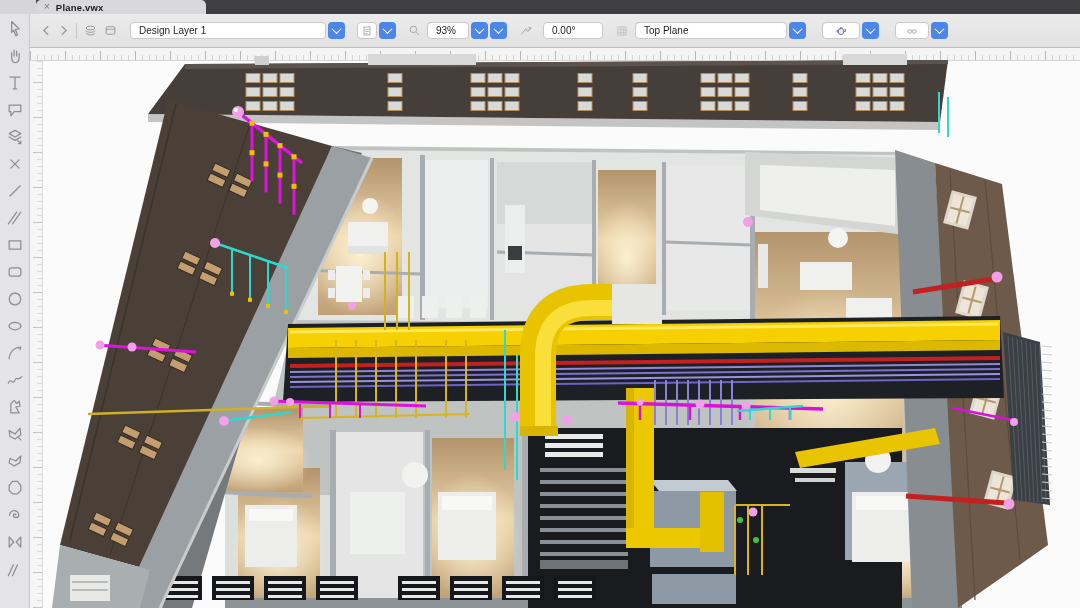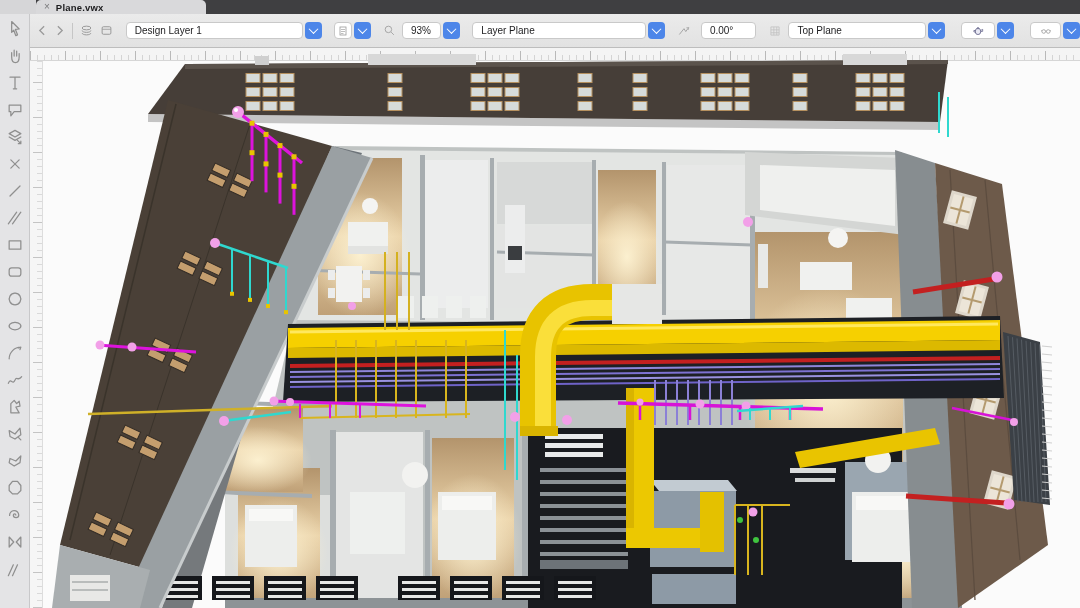--- a/index.html
+++ b/index.html
@@ -109,23 +109,20 @@
           <path d="M15 15 l5 5" stroke="#a5a5a5" stroke-width="1.8"></path>
         </svg>
     </span>
     <div class="field" style="width:42px;margin-left:6px;justify-content:flex-start">
       <span>93%</span>
     </div>
     <span class="chevbtn">
         <span class="caret"></span>
       </span>
 
-    <div class="field" style="width:192px;margin-left:12px">
-      <span>Layer Plane</span>
-    </div>
     <span class="chevbtn">
         <span class="caret"></span>
       </span>
 
     <span class="ticon" style="margin-left:12px">
       <svg width="14" height="14" viewBox="0 0 24 24">
           <path d="M4 18 L12 8 L15 13 L20 6" stroke="#a5a5a5" fill="none" stroke-width="1.7"></path>
           <path d="M20 6l-4 .5M20 6l-.5 4" stroke="#a5a5a5" stroke-width="1.3"></path>
         </svg>
     </span>

